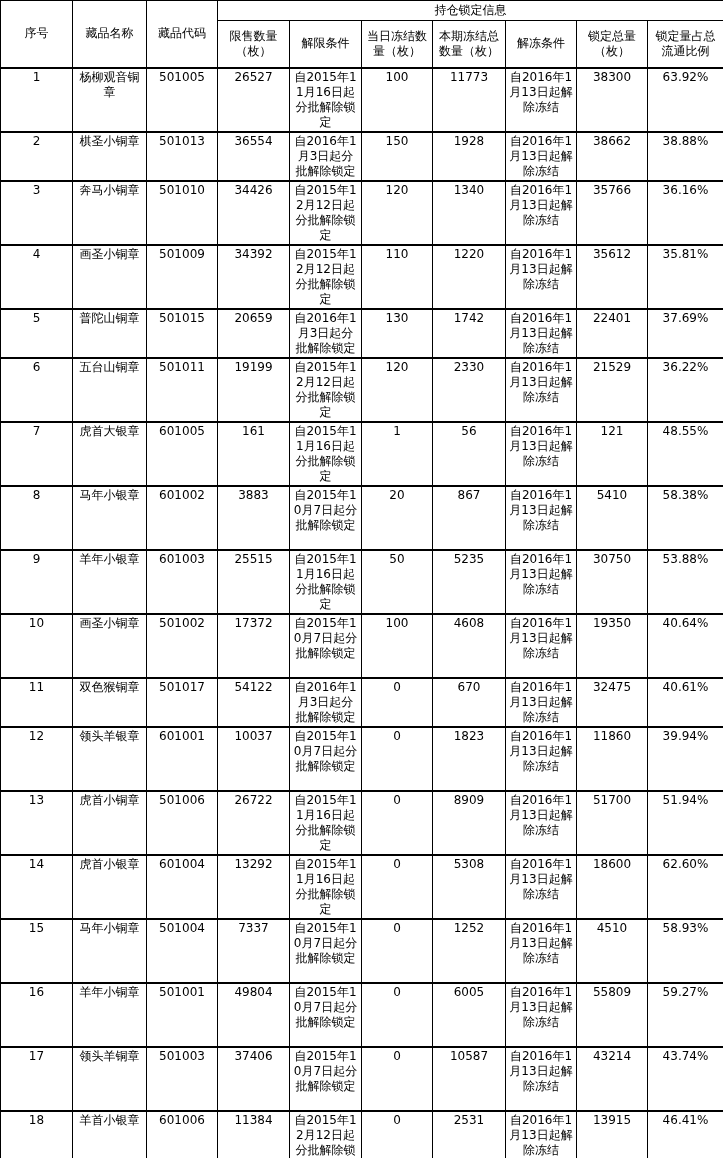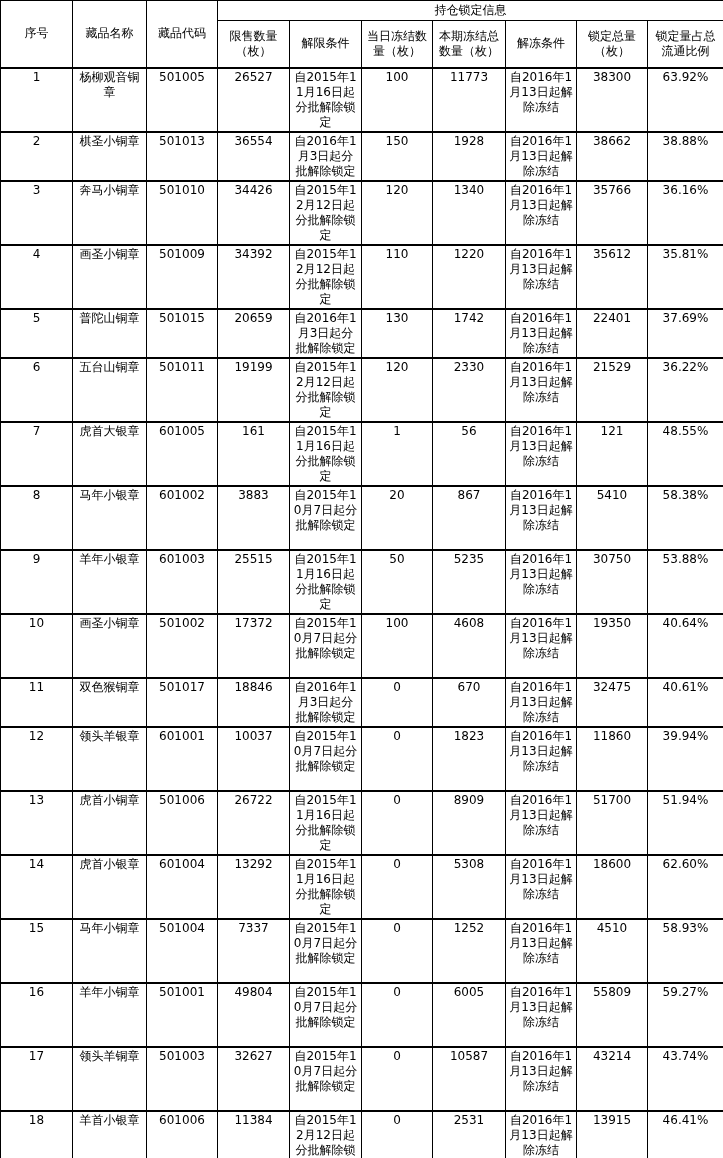--- a/index.html
+++ b/index.html
@@ -201,21 +201,21 @@
           <td>100</td>
           <td>4608</td>
           <td>自2016年1月13日起解除冻结</td>
           <td>19350</td>
           <td>40.64%</td>
         </tr>
         <tr class="row-short">
           <td>11</td>
           <td>双色猴铜章</td>
           <td>501017</td>
-          <td>18846</td>
+          <td>54122</td>
           <td>自2016年1月3日起分批解除锁定</td>
           <td>0</td>
           <td>670</td>
           <td>自2016年1月13日起解除冻结</td>
           <td>32475</td>
           <td>40.61%</td>
         </tr>
         <tr class="row-tall">
           <td>12</td>
           <td>领头羊银章</td>
@@ -273,21 +273,21 @@
           <td>0</td>
           <td>6005</td>
           <td>自2016年1月13日起解除冻结</td>
           <td>55809</td>
           <td>59.27%</td>
         </tr>
         <tr class="row-tall">
           <td>17</td>
           <td>领头羊铜章</td>
           <td>501003</td>
-          <td>32627</td>
+          <td>37406</td>
           <td>自2015年10月7日起分批解除锁定</td>
           <td>0</td>
           <td>10587</td>
           <td>自2016年1月13日起解除冻结</td>
           <td>43214</td>
           <td>43.74%</td>
         </tr>
         <tr class="row-tall">
           <td>18</td>
           <td>羊首小银章</td>

